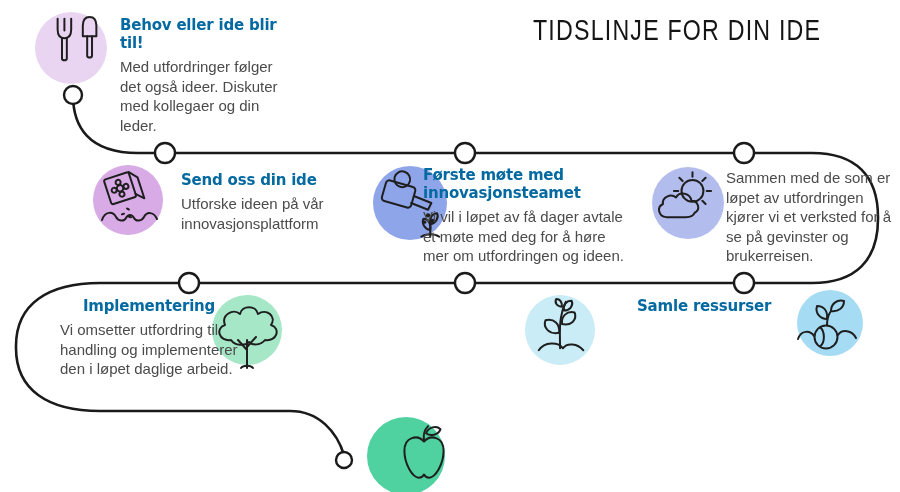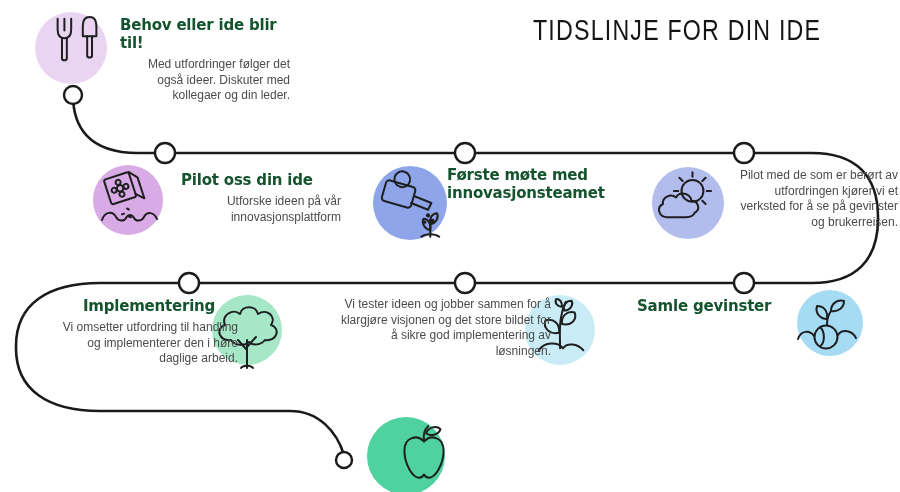--- a/index.html
+++ b/index.html
@@ -23,36 +23,36 @@
 
   .step{position:absolute;left:0;top:0;width:0;height:0;overflow:visible;z-index:2;}
   .circle{position:absolute;border-radius:50%;}
   .icon{position:absolute;overflow:visible;}
   .icon *{vector-effect:non-scaling-stroke;}
   .icon .ln{fill:none;stroke:#1f1f1f;stroke-width:2;stroke-linecap:round;stroke-linejoin:round;}
   .icon .fl{fill:#1f1f1f;stroke:none;}
   .text{position:absolute;}
   .h{
     font-family:"DejaVu Sans", sans-serif;
-    font-size:15px;font-weight:700;color:#14532d;
+    font-size:15px;font-weight:700;color:#0369a1;
     line-height:1.2;margin-bottom:5px;letter-spacing:-0.2px;
   }
-  .d{font-size:12px;color:#4b4b4b;line-height:1.3;text-align:right;}
+  .d{font-size:15px;color:#4b4b4b;line-height:1.3;}
   .center .h{text-align:center;}
 
   
   .c1{left:35px;top:12px;width:72px;height:72px;}
   .i1{left:46px;top:13px;width:62px;height:62px;}
   .t1{left:120px;top:16px;width:170px;}
   .c2{left:93px;top:165px;width:70px;height:70px;}
   .i2{left:97px;top:166px;width:64px;height:64px;}
   .t2{left:181px;top:171px;width:160px;}
   .c3{left:373px;top:166px;width:74px;height:74px;}
   .i3{left:374px;top:167px;width:72px;height:72px;}
-  .t3{left:447px;top:166px;width:205px;}
+  .t3{left:423px;top:166px;width:205px;}
   .c4{left:652px;top:167px;width:72px;height:72px;}
   .i4{left:652px;top:169px;width:70px;height:70px;}
   .t4{left:726px;top:168px;width:180px;max-width:172px;}
   .c5{left:212px;top:295px;width:70px;height:70px;}
   .i5{left:205px;top:296px;width:84px;height:84px;}
   .t5{left:60px;top:297px;width:178px;}
   .c6{left:525px;top:295px;width:70px;height:70px;}
   .i6{left:531px;top:296px;width:62px;height:62px;}
   .t6{left:333px;top:297px;width:218px;}
   .c7{left:797px;top:290px;width:66px;height:66px;}
@@ -114,21 +114,21 @@
         <circle class="ln" cx="23" cy="28.2" r="2.5"></circle>
         <circle class="ln" cx="16.8" cy="22" r="2.5"></circle>
         <circle class="ln" cx="29.2" cy="22" r="2.5"></circle>
       </g>
       <ellipse class="fl" cx="31" cy="43" rx="2.2" ry="1.1" transform="rotate(30 31 43)"></ellipse>
       <ellipse class="fl" cx="26" cy="48" rx="2.2" ry="1.1" transform="rotate(-20 26 48)"></ellipse>
       <ellipse class="fl" cx="33" cy="51" rx="2.2" ry="1.1" transform="rotate(10 33 51)"></ellipse>
       <path class="ln" d="M5 54 C8 45 16 45 19 51 C21 55 27 56 29 52 C31 48 35 48 37 52 C39 56 45 55 47 51 C50 45 57 46 60 53"></path>
     </svg>
     <div class="text t2">
-      <div class="h">Pilot oss din ide</div>
+      <div class="h">Send oss din ide</div>
       <div class="d">Utforske ideen på vår innovasjonsplattform</div>
     </div>
   </div>
 
   <div class="step">
     <div class="circle c3" style="background-color: rgb(143, 165, 233);"></div>
     <svg class="icon i3" viewBox="0 0 64 64">
       <g transform="rotate(16 24 22)">
         <circle class="ln" cx="22" cy="11" r="7"></circle>
         <rect class="ln" x="9" y="15" width="27" height="19" rx="3"></rect>
@@ -137,77 +137,77 @@
       <circle class="fl" cx="48" cy="43" r="1.9"></circle>
       <circle class="fl" cx="52" cy="48" r="1.9"></circle>
       <circle class="fl" cx="45" cy="49" r="1.5"></circle>
       <path class="ln" d="M50 62 C50 57 50 54 50 50"></path>
       <path class="ln" d="M50 56 C45 55 42 50 44 46 C48 46 51 50 50 56 Z"></path>
       <path class="ln" d="M50 51 C55 50 58 45 56 41 C52 41 49 45 50 51 Z"></path>
       <path class="ln" d="M42 62 C46 59 54 59 58 62"></path>
     </svg>
     <div class="text t3">
       <div class="h">Første møte med innovasjonsteamet</div>
+      <div class="d">Vi vil i løpet av få dager avtale et møte med deg for å høre mer om utfordringen og ideen.</div>
     </div>
   </div>
 
   <div class="step">
     <div class="circle c4" style="background-color: rgb(178, 189, 238);"></div>
     <svg class="icon i4" viewBox="0 0 64 64">
       <circle class="ln" cx="37" cy="20" r="10"></circle>
       <path class="ln" d="M37 7 V3 M46 11 L49 8 M50 20 H54 M46 29 L49 32 M28 11 L25 8 M24 20 H20"></path>
       <path class="ln" d="M13 44 C6 43 4 35 10 32 C9 26 17 22 22 26 C25 20 35 22 36 29 C42 29 45 37 39 40 C38 43 34 44 31 44 Z"></path>
     </svg>
     <div class="text t4">
-      <div class="d">Pilot med de som er berørt av utfordringen kjører vi et verksted for å se på gevinster og brukerreisen.</div>
+      <div class="d">Sammen med de som er løpet av utfordringen kjører vi et verksted for å se på gevinster og brukerreisen.</div>
     </div>
   </div>
 
   <div class="step">
     <div class="circle c5" style="background-color: rgb(165, 231, 198);"></div>
     <svg class="icon i5" viewBox="0 0 84 84">
       <path class="ln" d="M26 44 C14 46 10 32 20 29 C16 19 28 12 35 18 C37 9 51 9 53 18 C61 12 72 20 66 29 C76 32 72 46 60 44 C56 49 48 50 44 46 C40 50 30 50 26 44 Z"></path>
       <path class="ln" d="M42 72 C42 62 42 53 42 44"></path>
       <path class="ln" d="M42 54 L33 44 M42 51 L51 41"></path>
       <path class="ln" d="M36 72 C38 69 46 69 48 72"></path>
     </svg>
     <div class="text t5 center">
       <div class="h">Implementering</div>
-      <div class="d">Vi omsetter utfordring til handling og implementerer den i høre daglige arbeid.</div>
+      <div class="d">Vi omsetter utfordring til handling og implementerer den i løpet daglige arbeid.</div>
     </div>
   </div>
 
   <div class="step">
     <div class="circle c6" style="background-color: rgb(201, 236, 246);"></div>
     <svg class="icon i6" viewBox="0 0 64 64">
       <path class="ln" d="M8 56 C14 47 28 47 33 54 C37 48 48 49 54 56"></path>
       <path class="ln" d="M30 54 C30 42 29 32 31 22 C32 15 34 10 36 6"></path>
       <path class="ln" d="M29 38 C19 40 12 33 15 25 C24 23 30 29 29 38 Z"></path>
       <path class="ln" d="M32 29 C41 31 48 25 45 17 C37 15 31 21 32 29 Z"></path>
       <path class="ln" d="M34 15 C40 15 44 10 42 5 C36 5 33 9 34 15 Z"></path>
       <path class="ln" d="M32 11 C27 11 24 7 26 3 C30 3 32 6 32 11 Z"></path>
     </svg>
     <div class="text t6 center">
-      <div class="d">Vi tester ideen og jobber sammen for å klargjøre visjonen og det store bildet for å sikre god implementering av løsningen.</div>
     </div>
   </div>
 
   <div class="step">
     <div class="circle c7" style="background-color: rgb(165, 220, 244);"></div>
     <svg class="icon i7" viewBox="0 0 68 68">
       <circle class="ln" cx="32" cy="45" r="11.5"></circle>
       <path class="ln" d="M26.5 35.5 C31 40 31 50 26.5 54"></path>
       <path class="ln" d="M33 33 C33 27 34 23 37 19"></path>
       <path class="ln" d="M33 27 C26 27 21 21 23 14 C30 14 34 19 33 27 Z"></path>
       <path class="ln" d="M37 19 C37 12 43 7 50 9 C50 16 44 20 37 19 Z"></path>
       <path class="ln" d="M4 47 C7 38 16 38 20 44"></path>
       <path class="ln" d="M44 43 C48 37 58 38 62 46"></path>
     </svg>
     <div class="text t7">
-      <div class="h">Samle gevinster</div>
+      <div class="h">Samle ressurser</div>
     </div>
   </div>
 
   <div class="step">
     <div class="circle c8" style="background-color: rgb(79, 209, 160);"></div>
     <svg class="icon i8" viewBox="0 0 64 64">
       <path class="ln" d="M32 18 C26 11 13 13 13 27 C13 40 21 53 27 53 C29 53 31 52 32 50 C33 52 35 53 37 53 C43 53 51 40 51 27 C51 13 38 11 32 18 Z"></path>
       <path class="ln" d="M32 17 C31 11 32 7 36 3"></path>
       <path class="ln" d="M34 10 C36 4 44 2 48 6 C46 12 38 13 34 10 Z"></path>
     </svg>

